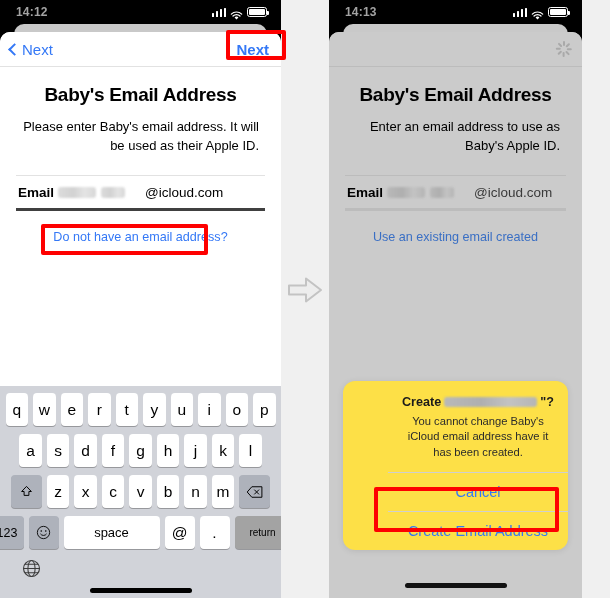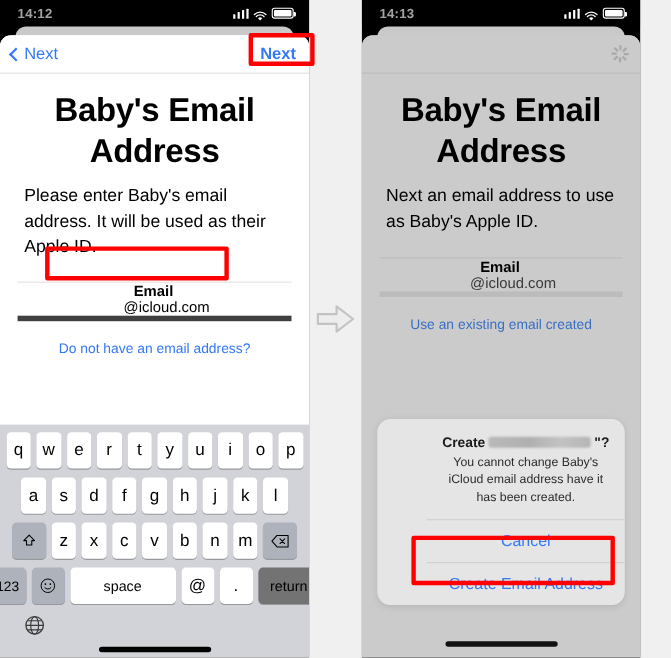--- a/index.html
+++ b/index.html
@@ -68,32 +68,31 @@
   .nav-next { color: #3478f6; font-size: 15px; font-weight: bold; padding-right: 2px; }
   .spinner { position: relative; width: 16px; height: 16px; }
   .spinner i {
     position: absolute; left: 7.2px; top: 0; width: 1.6px; height: 4.6px;
     background: #a9a9a9; border-radius: 1px; transform-origin: .8px 8px;
   }
 
   
   .content { padding: 0 16px; }
   .title {
-    text-align: center; font-size: 30px; font-weight: bold; color: #000;
+    text-align: center; font-size: 19px; font-weight: bold; color: #000;
     line-height: 1.22; margin-top: 16px; letter-spacing: -.3px;
   }
   .subtitle {
-    text-align: left; font-size: 16px; color: #000; line-height: 1.42;
+    text-align: right; font-size: 13px; color: #000; line-height: 1.42;
     margin-top: 12px; padding: 0 6px;
   }
   .field-row {
     margin-top: 20px; height: 36px; display: flex; align-items: center;
-    border-top: 1px solid #e2e2e2; border-bottom: 5px solid #404040;
+    border-top: 1px solid #e2e2e2; border-bottom: 3px solid #404040;
     padding-left: 2px;
-    flex-direction: column;
   }
   .field-row.dim { border-color: #bcbcbc; }
   .field-label { font-size: 13.5px; font-weight: bold; color: #000; margin-right: 4px; }
   .redacted {
     display: inline-block; height: 11px; border-radius: 3px; vertical-align: middle;
     background: linear-gradient(90deg,#dcdcdc,#d2d2d2 40%,#e4e4e4 70%,#d8d8d8);
     filter: blur(1.1px);
   }
   .redacted.r1 { width: 38px; }
   .redacted.r2 { width: 24px; margin-left: 5px; }
@@ -117,33 +116,33 @@
     display: flex; align-items: center; justify-content: center;
     font-size: 15.5px; color: #000; box-shadow: 0 1px 0 rgba(0,0,0,.28);
   }
   .krow.r2 { padding: 0 13px; }
   .krow.r3 { padding: 0 0px; }
   .key.wide { min-width: 31px; background: #aeb2bb; }
   .key.space { min-width: 96px; font-size: 13px; }
   .key.num { min-width: 33px; font-size: 12.5px; background: #aeb2bb; }
   .key.emoji { min-width: 30px; background: #aeb2bb; font-size: 15px; }
   .key.sym { min-width: 30px; }
-  .key.ret { min-width: 56px; font-size: 13px; background: #737373; }
+  .key.ret { min-width: 56px; font-size: 10px; background: #a3a3a3; }
   .kb-bottom { position: relative; height: 44px; }
   .globe { position: absolute; left: 22px; top: 2px; width: 19px; height: 19px; }
   .home-indicator {
     position: absolute; left: 50%; transform: translateX(-50%); bottom: 8px;
     width: 102px; height: 4.6px; border-radius: 3px; background: #000;
   }
   .home-indicator.dim { background: #121212; }
 
   
   .alert {
     position: absolute; left: 14px; right: 14px; bottom: 48px;
-    background: #e5e5e5; border-radius: 12px; overflow: hidden;
+    background: #fde047; border-radius: 12px; overflow: hidden;
     box-shadow: 0 1px 6px rgba(0,0,0,.10);
     padding-left: 45px;
   }
   .alert-head { padding: 14px 14px 12px; text-align: center; }
   .alert-title {
     font-size: 12.6px; font-weight: bold; color: #1b1b1b;
     display: flex; align-items: center; justify-content: center; gap: 3px;
   }
   .alert-title .redacted { width: 122px; height: 10px; }
   .alert-msg { font-size: 11.2px; color: #2b2b2b; line-height: 1.38; margin-top: 5px; }
@@ -330,21 +329,21 @@
               <i style="transform:rotate(135deg)"></i>
             <i style="transform:rotate(180deg)"></i>
               <i style="transform:rotate(225deg)"></i>
             <i style="transform:rotate(270deg)"></i>
               <i style="transform:rotate(315deg)"></i>
           </span>
         </div>
 
         <div class="content">
           <div class="title">Baby's Email Address</div>
-          <div class="subtitle">Next an email address to use as Baby's Apple ID.</div>
+          <div class="subtitle">Enter an email address to use as Baby's Apple ID.</div>
 
           <div class="field-row dim">
             <span class="field-label">Email</span>
             <span class="redacted r1 dimbg"></span>
             <span class="redacted r2 dimbg"></span>
             <span class="field-domain dim">@icloud.com</span>
           </div>
 
           <div class="link-row">
             <span class="link dim">Use an existing email created</span>

